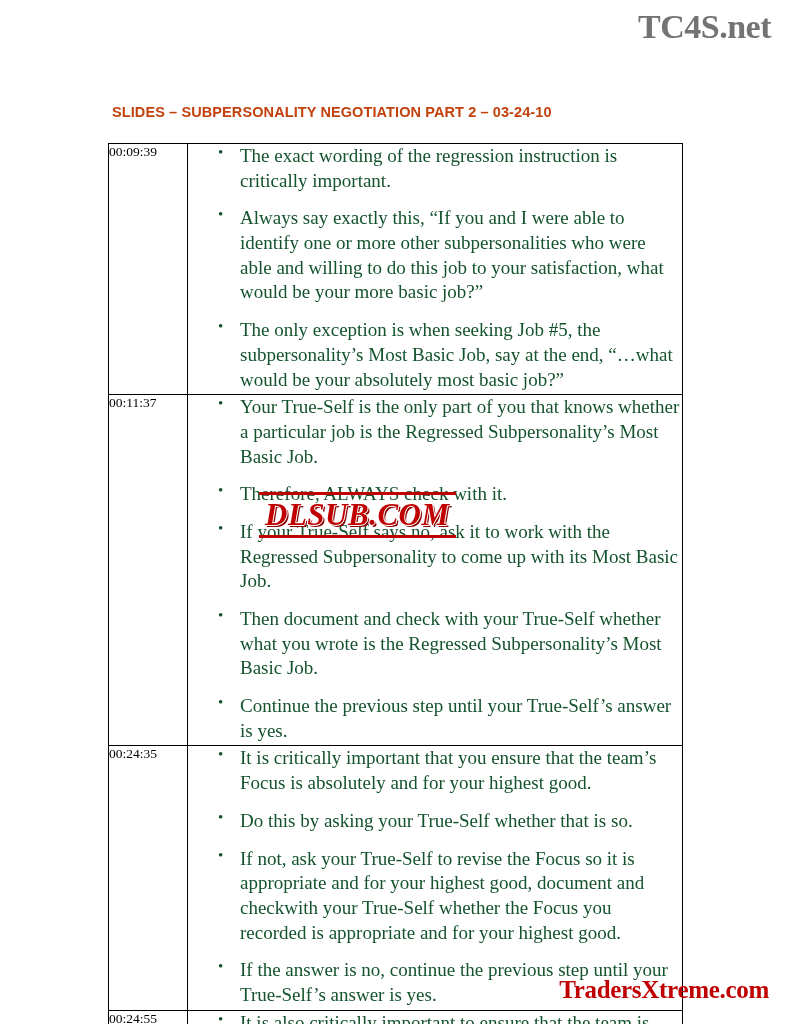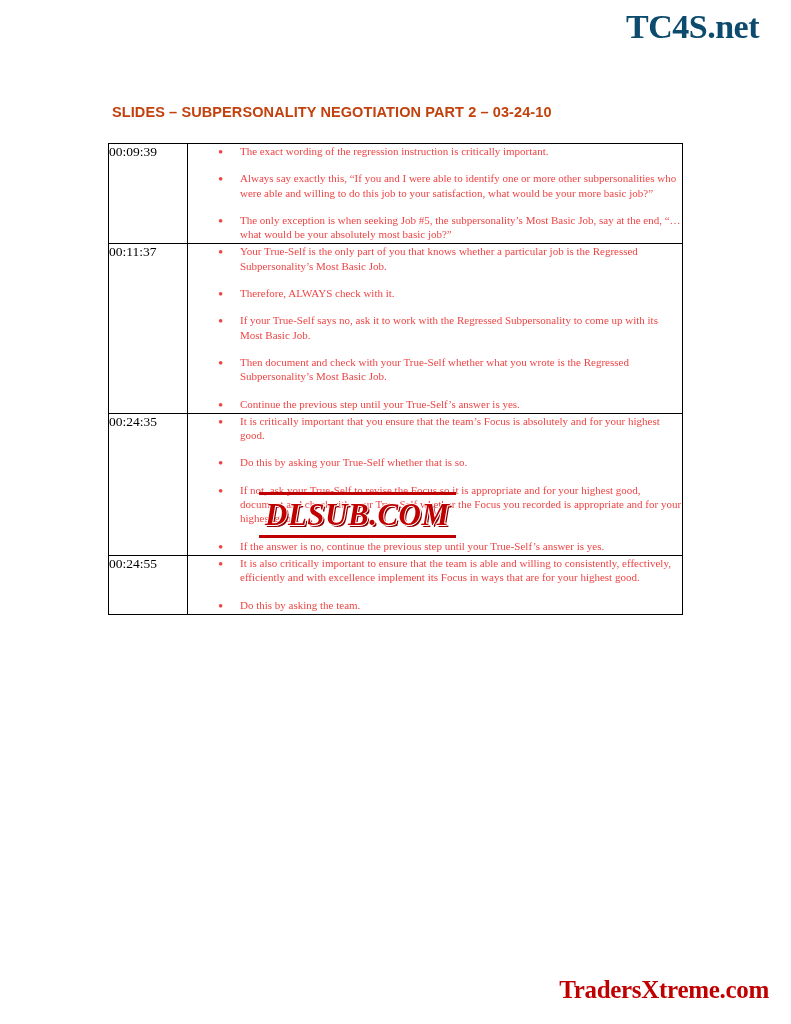--- a/index.html
+++ b/index.html
@@ -12,25 +12,25 @@
     width: 791px;
     height: 1024px;
     background: #ffffff;
     margin: 0 auto;
     overflow: hidden;
     font-family: "Liberation Serif", serif;
   }
   .watermark-top {
     position: absolute;
     top: 8px;
-    right: 32px;
+    right: 20px;
     font-family: "Liberation Serif", serif;
     font-size: 34px;
     font-weight: bold;
-    color: #0c4a6e;
+    color: #737373;
     letter-spacing: -0.5px;
   }
   .watermark-bottom {
     position: absolute;
     bottom: 20px;
     right: 22px;
     font-family: "Liberation Serif", serif;
     font-size: 25px;
     font-weight: bold;
     color: #c00000;
@@ -71,23 +71,23 @@
     padding: 6px 10px 8px 0;
   }
   ul.bullets {
     margin: 0;
     padding: 0 0 0 30px;
     list-style: none;
   }
   ul.bullets li {
     position: relative;
     font-family: "Liberation Serif", serif;
-    font-size: 11px;
+    font-size: 19px;
     line-height: 1.30;
-    color: #ef4444;
+    color: #14532d;
     margin: 0 0 13px 0;
     padding-left: 22px;
     text-align: left;
   }
   ul.bullets li:last-child {
     margin-bottom: 2px;
   }
   ul.bullets li::before {
     content: "\2022";
     position: absolute;

